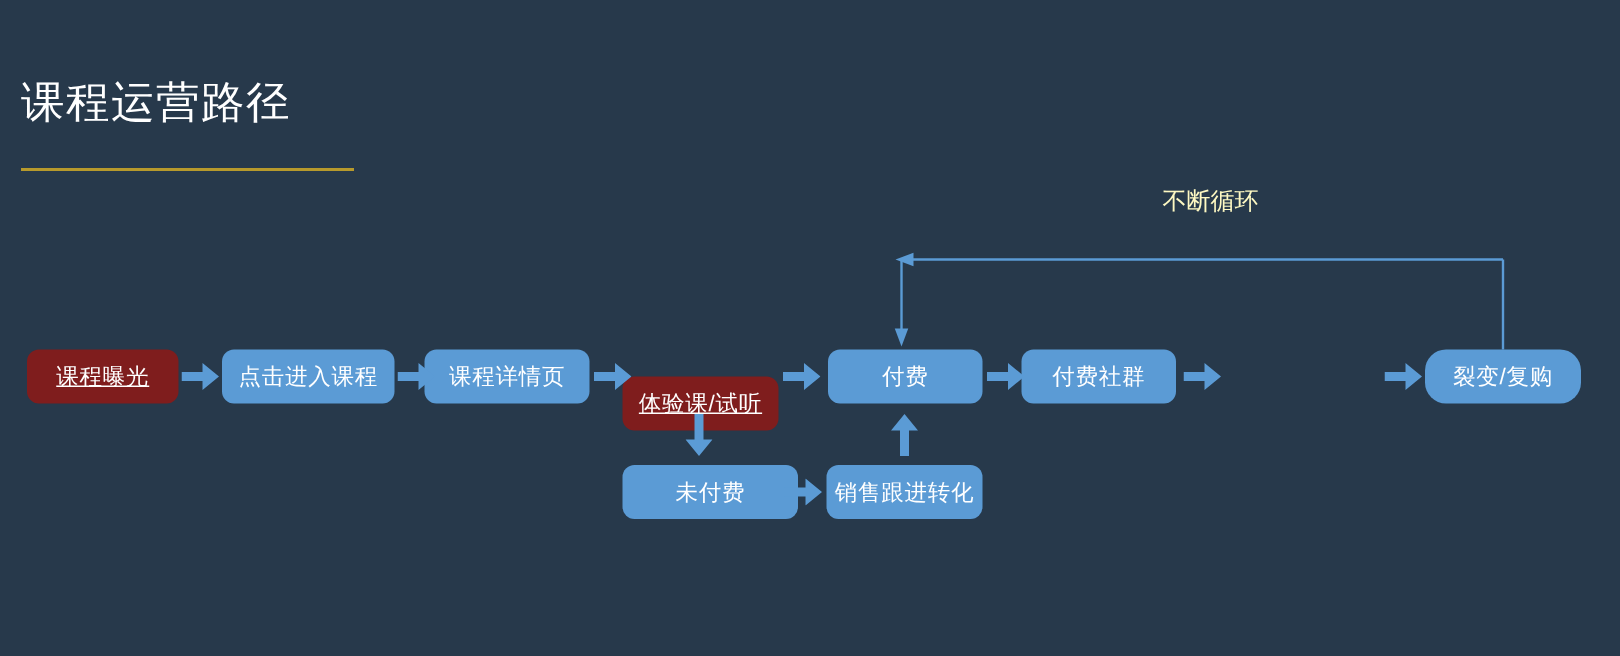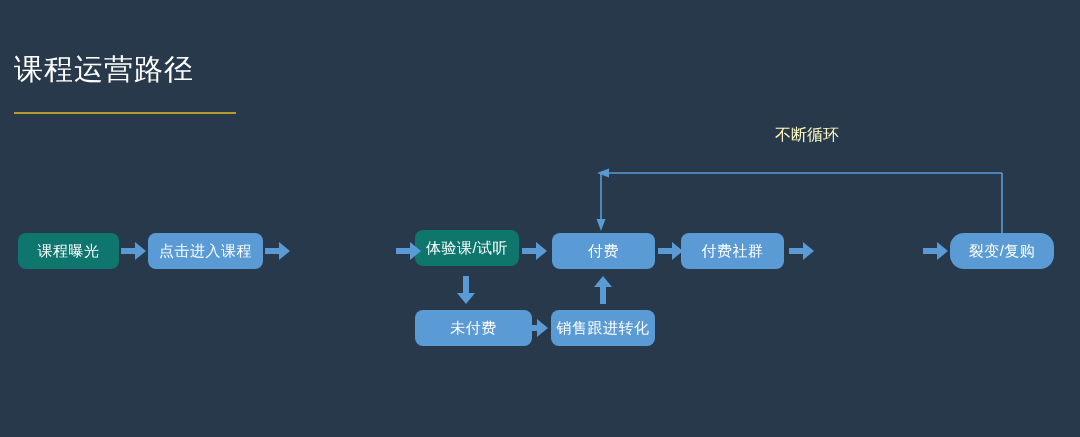--- a/index.html
+++ b/index.html
@@ -69,21 +69,21 @@
     display: flex;
     align-items: center;
     justify-content: center;
     color: #ffffff;
     font-size: 15px;
     letter-spacing: 0.5px;
     white-space: nowrap;
     box-sizing: border-box;
   }
   .box.blue   { background: #5b9bd5; }
-  .box.orange { background: #0f766e; }
+  .box.orange { background: #7f1d1d; text-decoration: underline; }
 
   
   .arrow {
     position: absolute;
     color: #5b9bd5;
   }
   .arrow svg { display: block; }
 </style>
 </head>
 <body>
@@ -107,21 +107,24 @@
 
     <polygon points="601,231 596.5,219 605.5,219" fill="#5b9bd5"></polygon>
   </svg>
 
   <div class="box orange" style="left:18px;  top:233px; width:101px;">
     <span>课程曝光</span>
   </div>
   <div class="box blue" style="left:148px; top:233px; width:115px;">
     <span>点击进入课程</span>
   </div>
-  <div class="box orange" style="left:415px; top:230px; width:104px;">
+  <div class="box blue" style="left:283px; top:233px; width:110px;">
+    <span>课程详情页</span>
+  </div>
+  <div class="box orange" style="left:415px; top:251px; width:104px;">
     <span>体验课/试听</span>
   </div>
   <div class="box blue" style="left:552px; top:233px; width:103px;">
     <span>付费</span>
   </div>
   <div class="box blue" style="left:681px; top:233px; width:103px;">
     <span>付费社群</span>
   </div>
   <div class="box blue" style="left:950px; top:233px; width:104px;border-radius:14px;">
     <span>裂变/复购</span>

